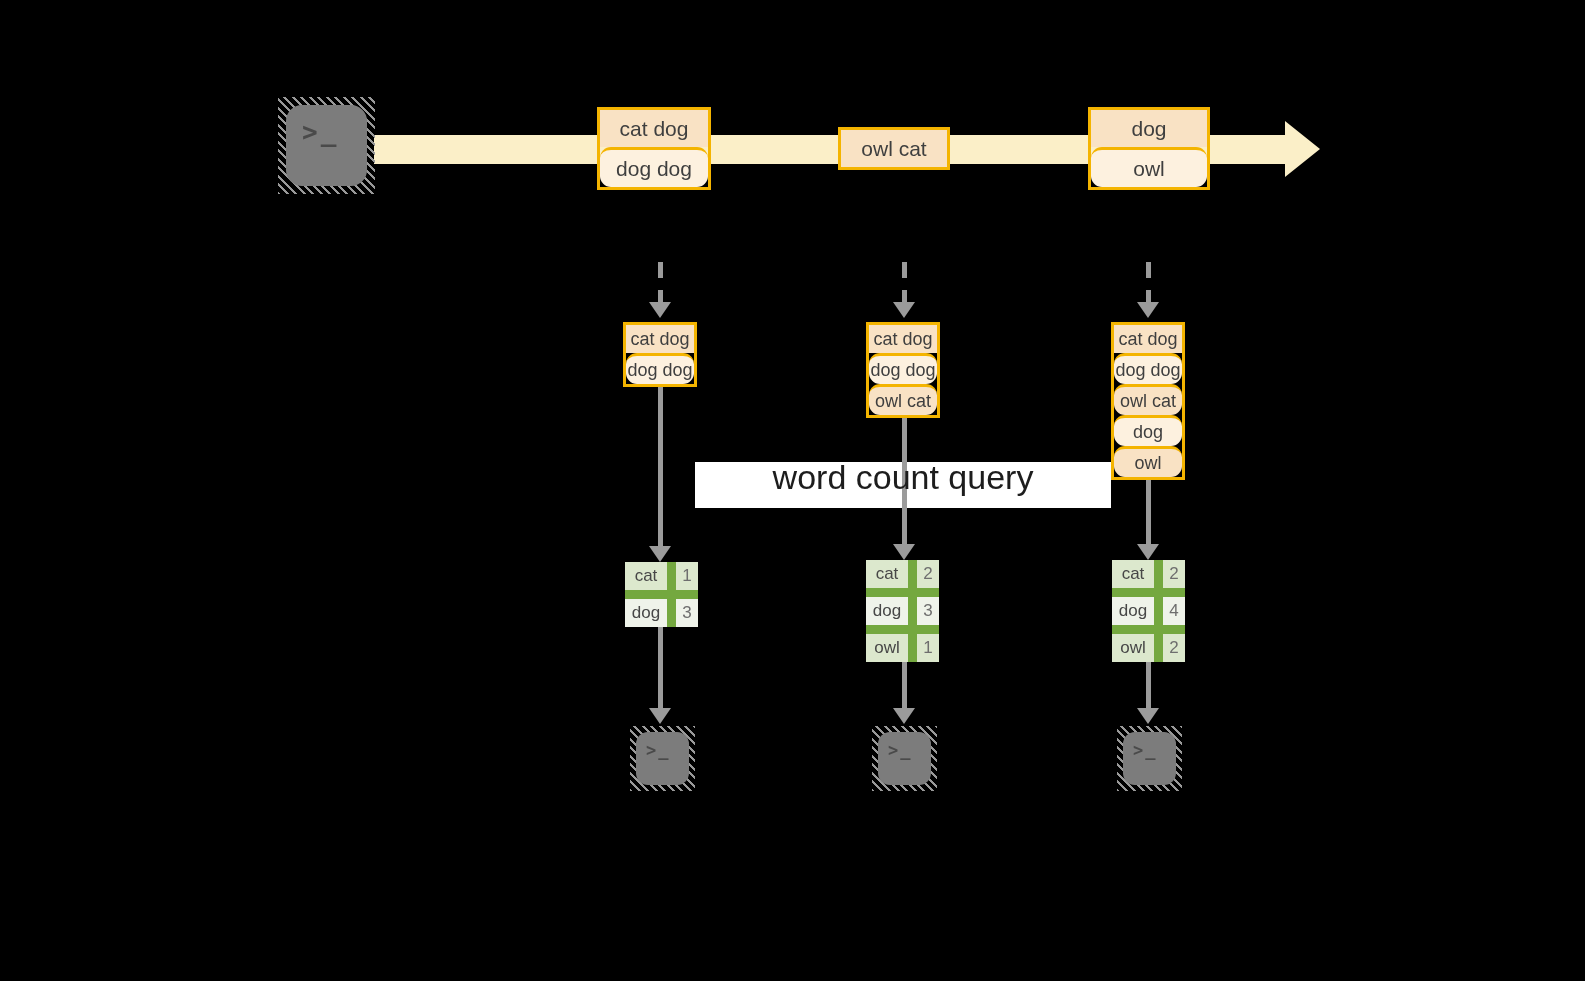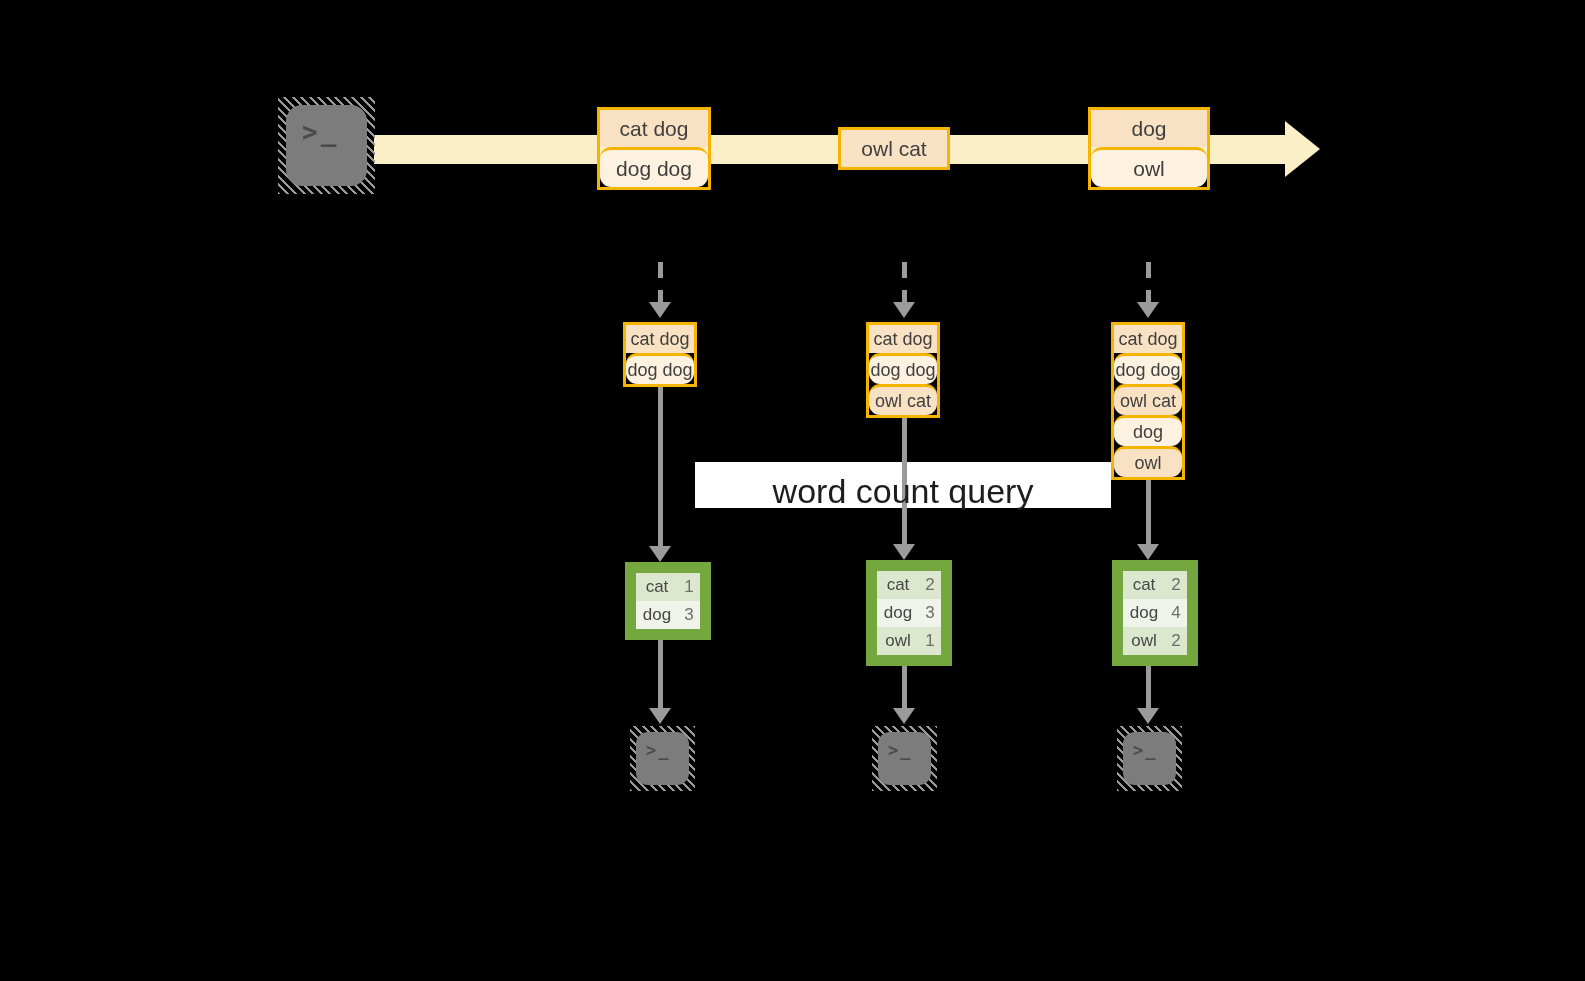--- a/index.html
+++ b/index.html
@@ -24,26 +24,26 @@
   
   .vline{position:absolute;width:5px;background:#9B9B9B;z-index:3;}
   .vdash{position:absolute;width:5px;z-index:3;
          background:repeating-linear-gradient(180deg,#9B9B9B 0 16px,transparent 16px 28px);}
   .ahead{position:absolute;width:0;height:0;z-index:3;
          border-left:11px solid transparent;border-right:11px solid transparent;
          border-top:16px solid #9B9B9B;}
 
   
   .qband{position:absolute;left:695px;top:462px;width:416px;height:46px;background:#FFFFFF;z-index:2;}
-  .qtext{position:absolute;left:695px;top:468px;width:416px;height:46px;line-height:46px;
+  .qtext{position:absolute;left:695px;top:454px;width:416px;height:46px;line-height:46px;
          text-align:center;font-size:34px;color:#1D1D1D;z-index:5;}
 
   
-  .gtable{position:absolute;background:#74A83F;padding:11px;display:grid;
-          grid-template-columns:42px 22px;gap:0;z-index:4;}
+  .gtable{position:absolute;background:#74A83F;padding:0;display:grid;
+          grid-template-columns:42px 22px;gap:9px;z-index:4;}
   .gcell{height:28px;line-height:28px;text-align:center;font-size:17px;}
   .gw{color:#474747;}
   .gc{color:#6E6E6E;}
   .gdark{background:#DCE8CD;}
   .glight{background:#EFF3EA;}
 
   
   .terminal{position:absolute;z-index:4;
             background:repeating-linear-gradient(45deg,#999999 0 2px,transparent 2px 6px);}
   .term-inner{position:absolute;background:#7C7C7C;}

